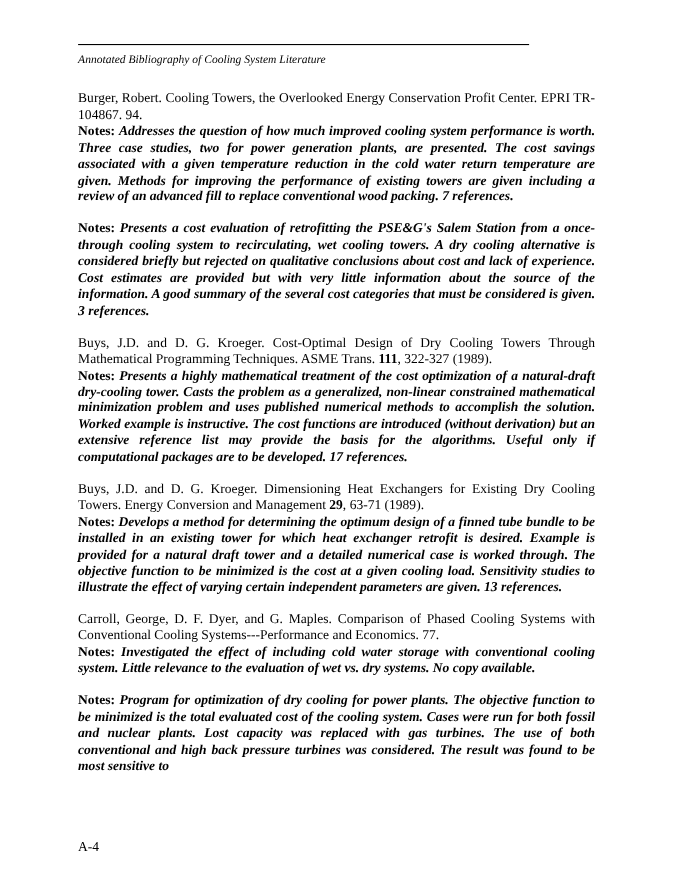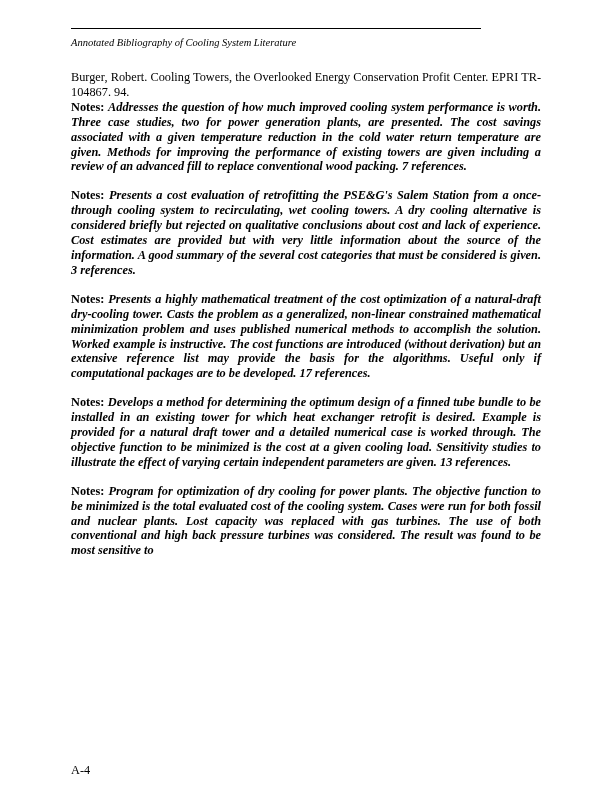--- a/index.html
+++ b/index.html
@@ -14,21 +14,21 @@
     color: #000000;
     position: relative;
     overflow: hidden;
   }
   .page {
     position: absolute;
     top: 0; left: 0;
     width: 552px;
     height: 792px;
     box-sizing: border-box;
-    padding: 28px 71px 0 71px;
+    padding: 40px 71px 0 71px;
   }
   .header-rule {
     border: none;
     border-top: 1px solid #000000;
     margin: 0 0 7px 0;
   }
   .header-text {
     font-style: italic;
     font-size: 10.5px;
     line-height: 13px;
@@ -65,26 +65,30 @@
 
   <div class="entries">
       <div class="entry">
         <div class="citation"><span class="">Burger, Robert. Cooling Towers, the Overlooked Energy Conservation Profit Center. EPRI TR-104867. 94.</span></div>
         <div class="notes"><span class="notes-label">Notes: </span><span class="notes-body">Addresses the question of how much improved cooling system performance is worth. Three case studies, two for power generation plants, are presented. The cost savings associated with a given temperature reduction in the cold water return temperature are given. Methods for improving the performance of existing towers are given including a review of an advanced fill to replace conventional wood packing. 7 references.</span></div>
       </div>
       <div class="entry">
         <div class="notes"><span class="notes-label">Notes: </span><span class="notes-body">Presents a cost evaluation of retrofitting the PSE&amp;G's Salem Station from a once-through cooling system to recirculating, wet cooling towers. A dry cooling alternative is considered briefly but rejected on qualitative conclusions about cost and lack of experience. Cost estimates are provided but with very little information about the source of the information. A good summary of the several cost categories that must be considered is given. 3 references.</span></div>
       </div>
       <div class="entry">
+        <div class="citation"><span class="">Buys, J.D. and D. G. Kroeger. Cost-Optimal Design of Dry Cooling Towers Through Mathematical Programming Techniques. ASME Trans. </span><span class="bd">111</span><span class="">, 322-327 (1989).</span></div>
         <div class="notes"><span class="notes-label">Notes: </span><span class="notes-body">Presents a highly mathematical treatment of the cost optimization of a natural-draft dry-cooling tower. Casts the problem as a generalized, non-linear constrained mathematical minimization problem and uses published numerical methods to accomplish the solution. Worked example is instructive. The cost functions are introduced (without derivation) but an extensive reference list may provide the basis for the algorithms. Useful only if computational packages are to be developed. 17 references.</span></div>
       </div>
       <div class="entry">
+        <div class="citation"><span class="">Buys, J.D. and D. G. Kroeger. Dimensioning Heat Exchangers for Existing Dry Cooling Towers. Energy Conversion and Management </span><span class="bd">29</span><span class="">, 63-71 (1989).</span></div>
         <div class="notes"><span class="notes-label">Notes: </span><span class="notes-body">Develops a method for determining the optimum design of a finned tube bundle to be installed in an existing tower for which heat exchanger retrofit is desired. Example is provided for a natural draft tower and a detailed numerical case is worked through. The objective function to be minimized is the cost at a given cooling load. Sensitivity studies to illustrate the effect of varying certain independent parameters are given. 13 references.</span></div>
       </div>
       <div class="entry">
+        <div class="citation"><span class="">Carroll, George, D. F. Dyer, and G. Maples. Comparison of Phased Cooling Systems with Conventional Cooling Systems---Performance and Economics. 77.</span></div>
+        <div class="notes"><span class="notes-label">Notes: </span><span class="notes-body">Investigated the effect of including cold water storage with conventional cooling system. Little relevance to the evaluation of wet vs. dry systems. No copy available.</span></div>
       </div>
       <div class="entry">
         <div class="notes"><span class="notes-label">Notes: </span><span class="notes-body">Program for optimization of dry cooling for power plants. The objective function to be minimized is the total evaluated cost of the cooling system. Cases were run for both fossil and nuclear plants. Lost capacity was replaced with gas turbines. The use of both conventional and high back pressure turbines was considered. The result was found to be most sensitive to</span></div>
       </div>
     </div>
 
   <div class="footer">A-4</div>
 </div>
 
 </body></html>

